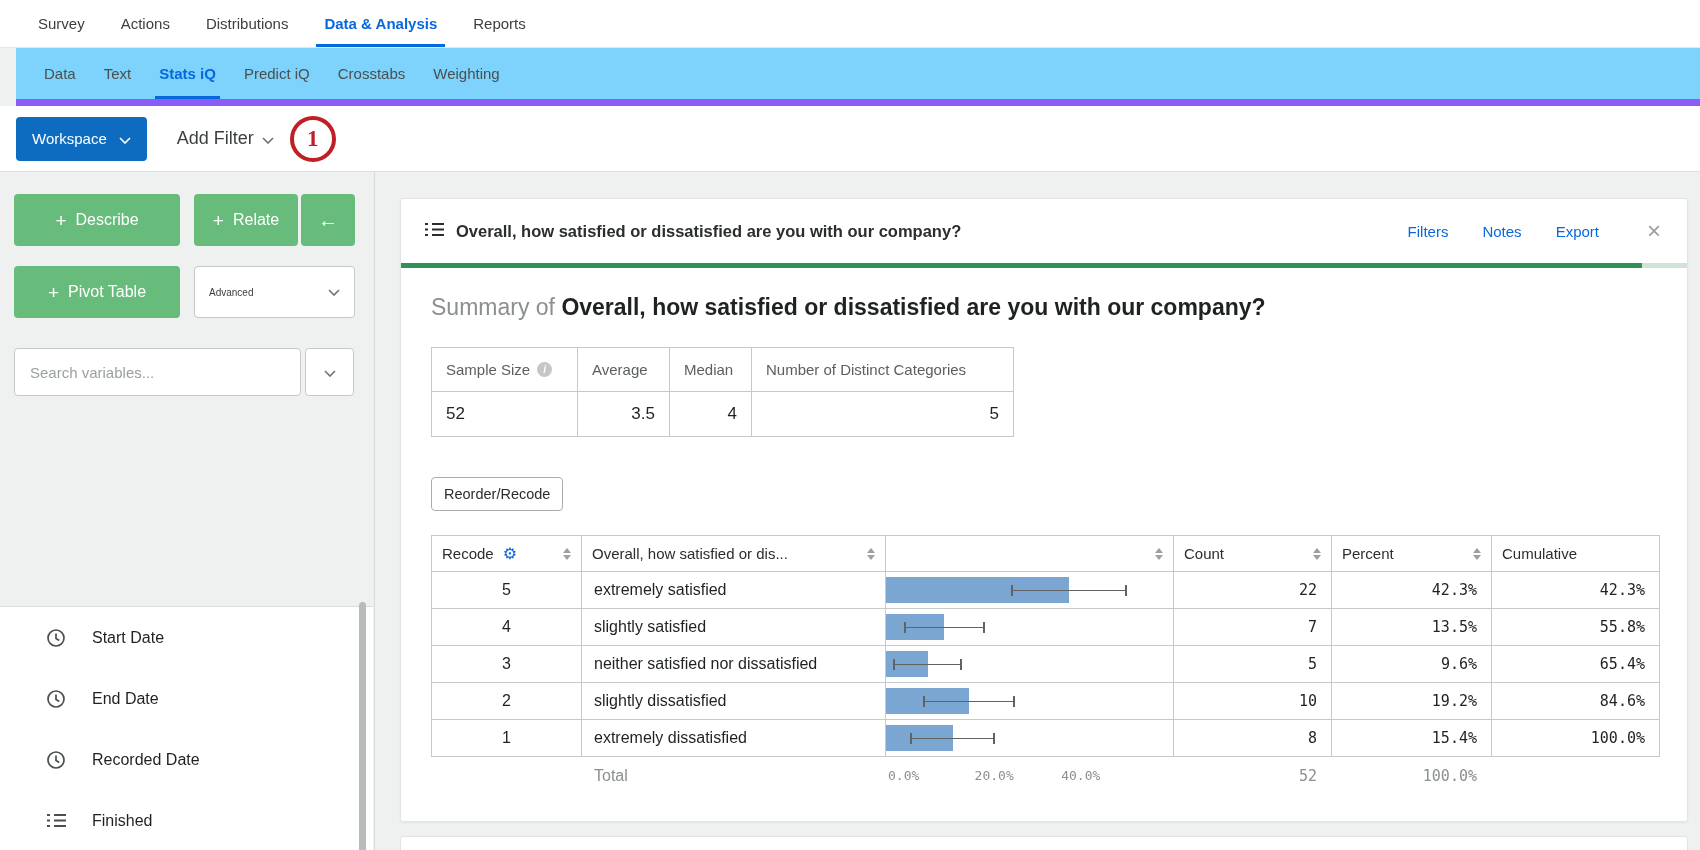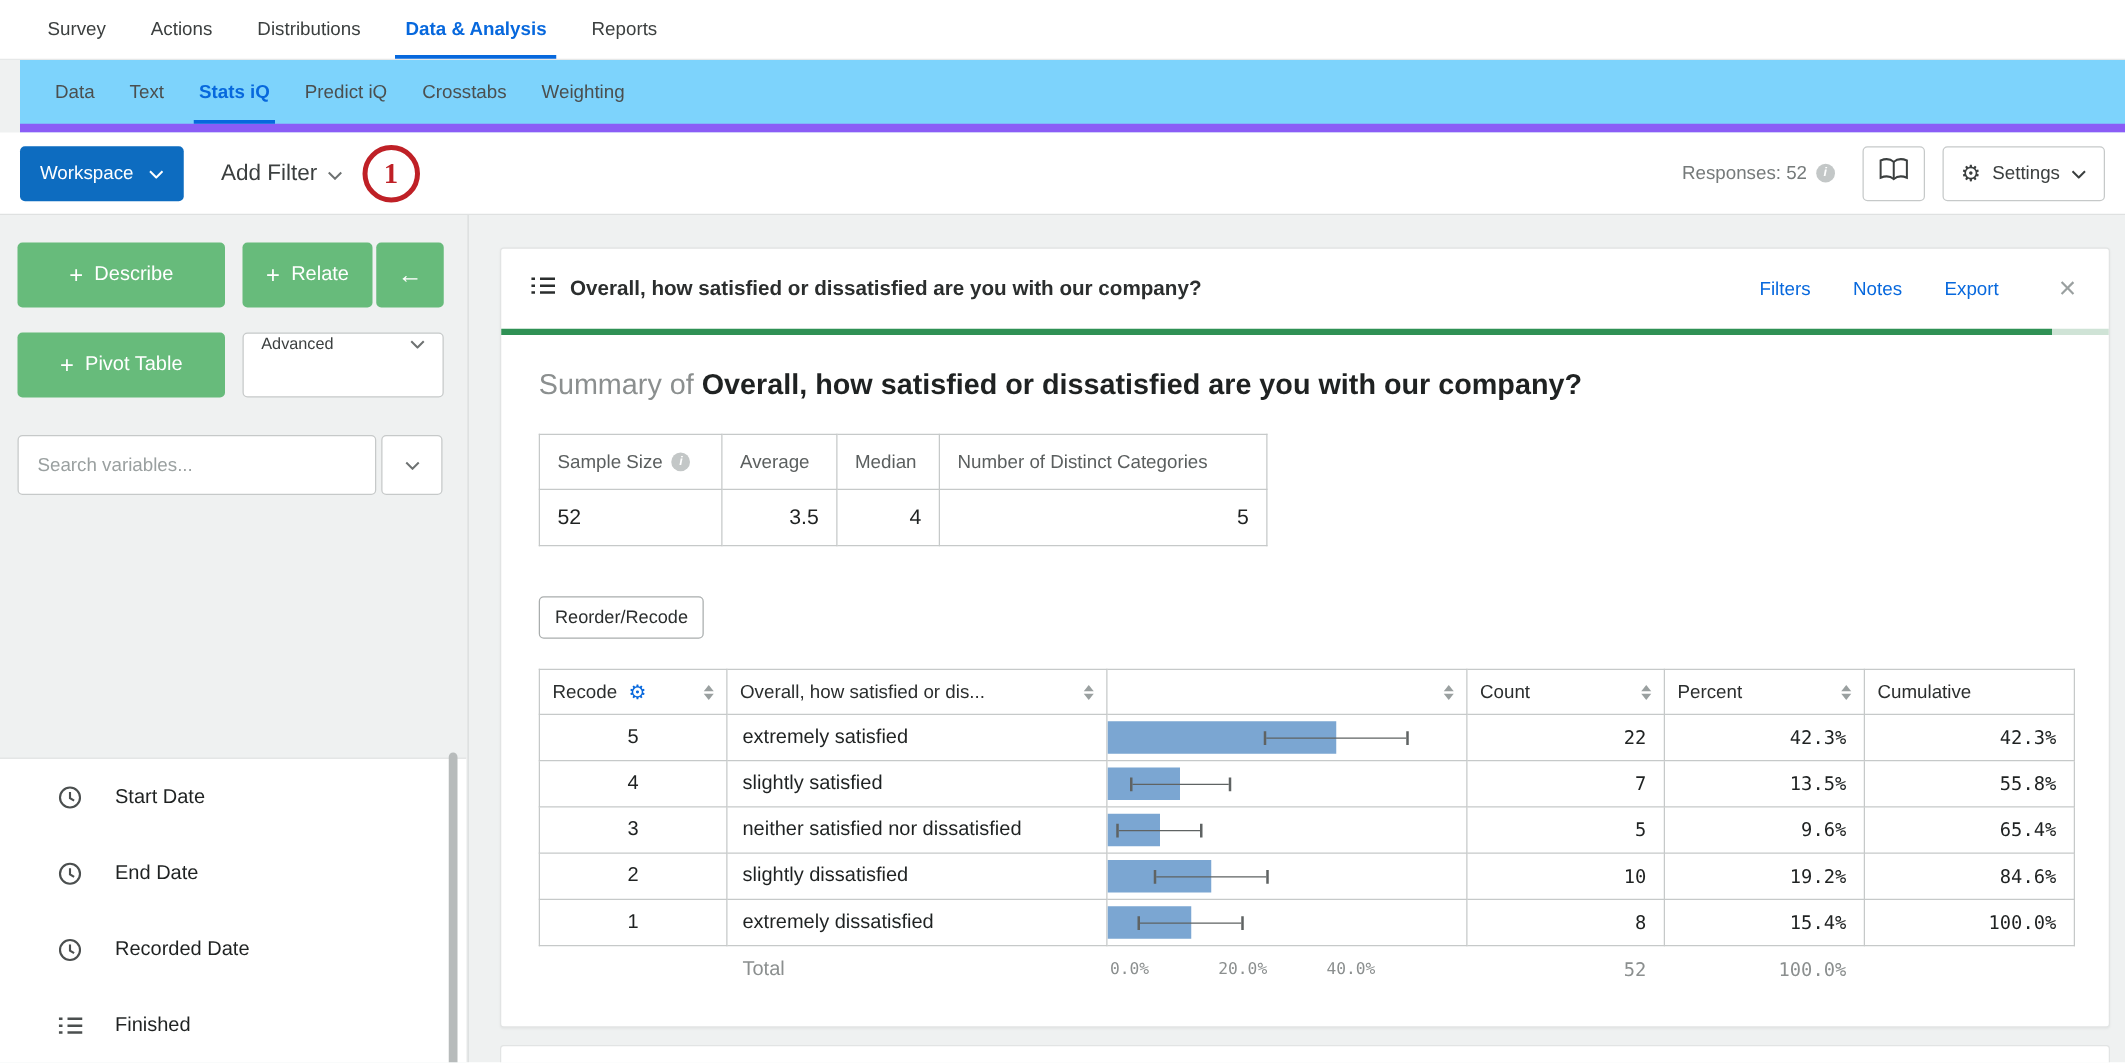--- a/index.html
+++ b/index.html
@@ -34,21 +34,21 @@
   
   .sidebar { position:absolute; top:172px; left:0; bottom:0; width:375px; background:#eff1f1; border-right:1px solid #d9dbdb; }
   .side-buttons { padding:22px 14px 0 14px; }
   .side-row { display:flex; margin-bottom:20px; }
   .btn-green { background:#67bb7b; color:#fff; border:none; border-radius:4px; height:52px; display:flex; align-items:center; justify-content:center; gap:9px; font-size:16px; font-family:inherit; cursor:pointer; }
   .plus { font-size:19px; line-height:1; font-weight:400; }
   .w-describe { width:166px; margin-right:14px; }
   .w-relate { width:104px; margin-right:3px; }
   .w-back { width:54px; font-size:20px; }
   .w-pivot { width:166px; margin-right:14px; }
-  .btn-advanced { width:161px; height:52px; background:#fff; border:1px solid #c6c9c9; border-radius:4px; display:flex; justify-content:space-between; padding:0 14px; font-size:13px; color:#3b3f3f; font-family:inherit; cursor:pointer; }
+  .btn-advanced { width:161px; height:52px; background:#fff; border:1px solid #c6c9c9; border-radius:4px; display:flex; align-items:center; justify-content:space-between; padding:0 14px; font-size:10px; color:#3b3f3f; font-family:inherit; cursor:pointer; }
   .search-row { display:flex; margin-top:30px; }
   .search-input { width:287px; height:48px; border:1px solid #c6c9c9; border-radius:4px; padding:0 15px; font-size:15px; font-family:inherit; color:#2b2e2e; background:#fff; outline:none; }
   .search-input::placeholder { color:#9aa0a0; }
   .search-drop { width:49px; height:48px; margin-left:4px; border:1px solid #c6c9c9; border-radius:4px; background:#fff; display:flex; align-items:center; justify-content:center; cursor:pointer; }
   .var-list { margin-top:18px; border-top:1px solid #dcdede; background:#fff; position:absolute; top:416px; left:0; right:1px; bottom:0; overflow:hidden; }
   .variable-row { height:61px; display:flex; align-items:center; padding-left:46px; gap:26px; font-size:16px; color:#1f2222; cursor:pointer; }
   .var-icon { width:20px; display:flex; justify-content:center; }
   .side-scrollbar { position:absolute; right:8px; top:430px; width:7px; height:272px; background:#b7bbbb; border-radius:4px; cursor:grab; }
 
   
@@ -136,41 +136,20 @@
             <path d="M1 1l5 5 5-5" fill="none" stroke="#ffffff" stroke-width="1.6"></path>
           </svg></span>
     </button>
     <div class="addfilter">
       <span>Add Filter</span>
       <span class="chev"><svg width="12" height="7" viewBox="0 0 12 7">
             <path d="M1 1l5 5 5-5" fill="none" stroke="#6e7272" stroke-width="1.6"></path>
           </svg></span>
     </div>
     <div class="annotation">1</div>
-    <div class="toolbar-right">
-      <div class="responses">
-        <span>Responses: 52</span>
-        <span class="info-dot">i</span>
-      </div>
-      <div class="icon-btn">
-        <span>
-          <svg width="26" height="22" viewBox="0 0 26 22">
-              <path d="M13 4.5C10.2 2 5.8 2 2.5 3.4v13.8c3.3-1.4 7.7-1.4 10.5 1.1c2.8-2.5 7.2-2.5 10.5-1.1V3.4C20.2 2 15.8 2 13 4.5z" fill="none" stroke="#3b3f3f" stroke-width="1.6"></path>
-              <path d="M13 4.5v13.8" stroke="#3b3f3f" stroke-width="1.6"></path>
-            </svg>
-        </span>
-      </div>
-      <button class="btn-settings">
-        <span class="gear-glyph">⚙</span>
-        <span>Settings</span>
-        <span class="chev"><svg width="12" height="7" viewBox="0 0 12 7">
-              <path d="M1 1l5 5 5-5" fill="none" stroke="#3b3f3f" stroke-width="1.6"></path>
-            </svg></span>
-      </button>
-    </div>
   </div>
 
   <div class="sidebar">
     <div class="side-buttons">
       <div class="side-row">
         <button class="btn-green w-describe">
           <span class="plus">+</span>
           <span>Describe</span>
         </button>
         <button class="btn-green w-relate">

